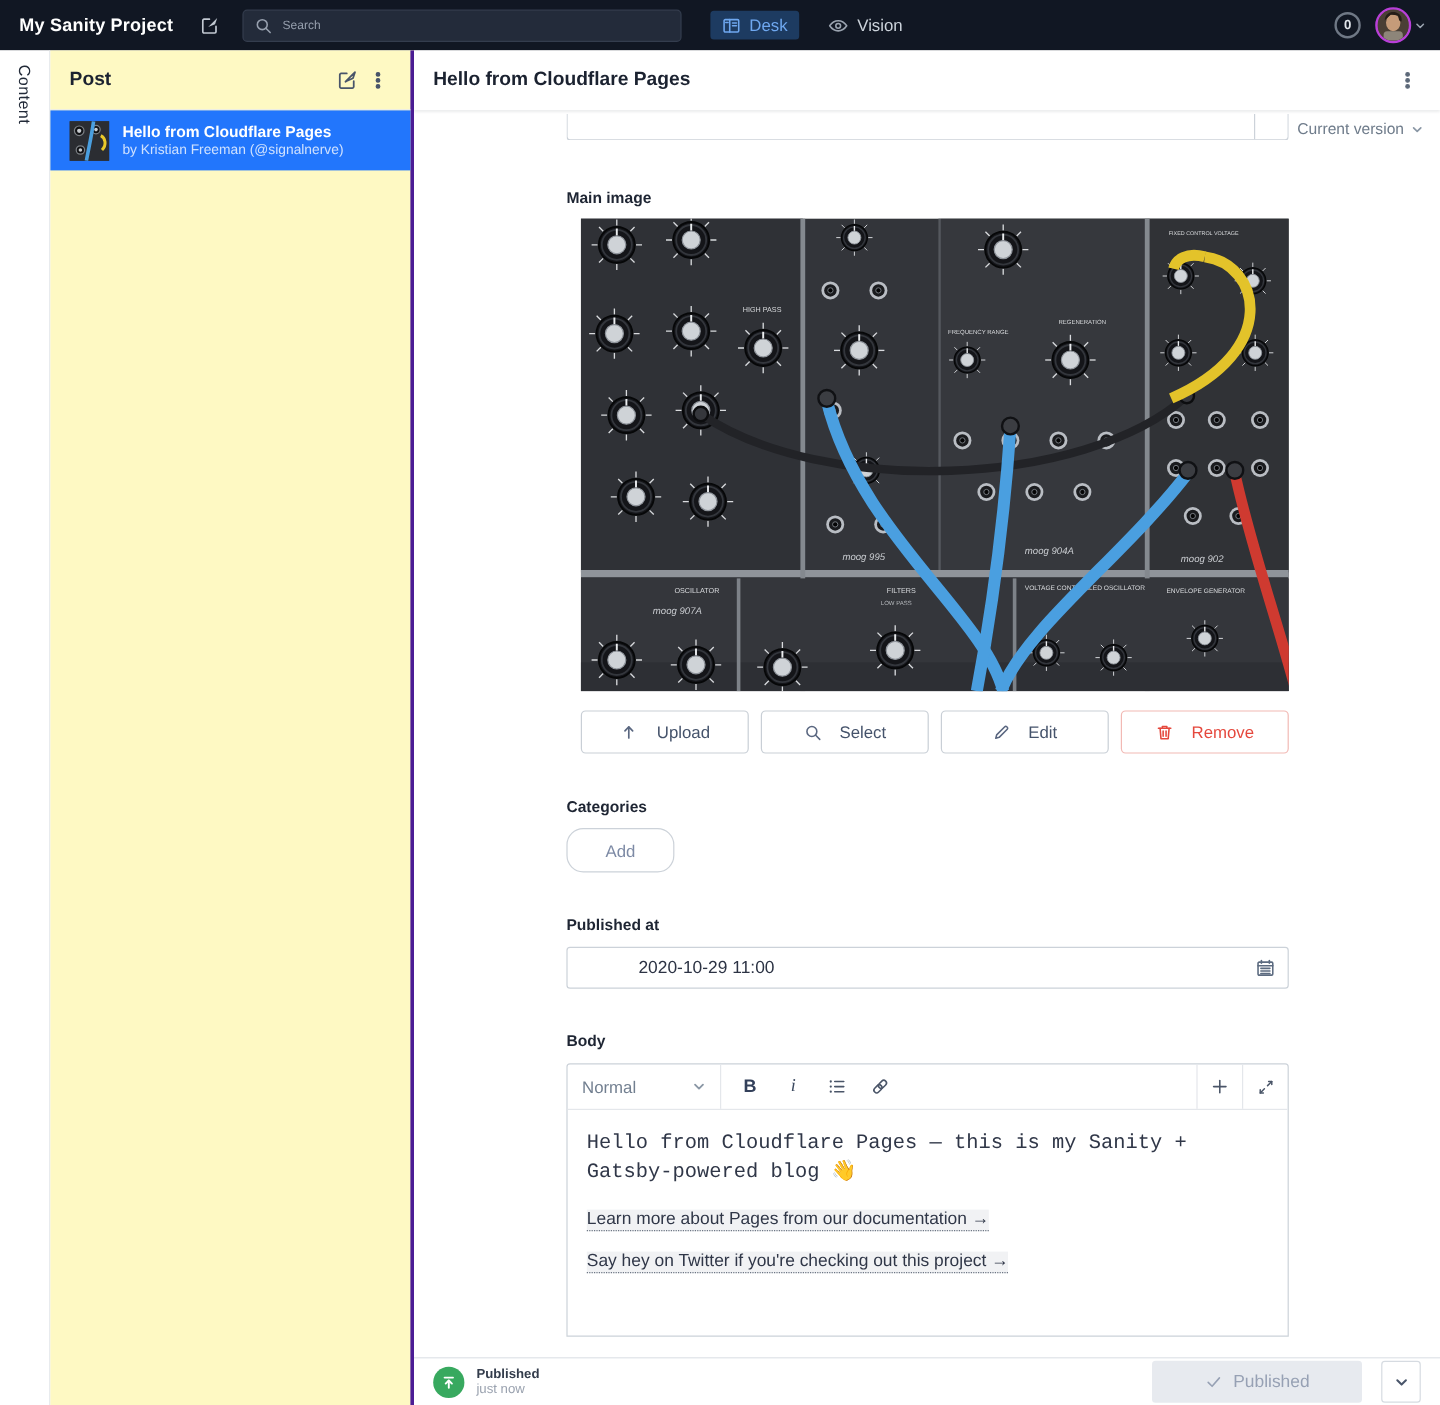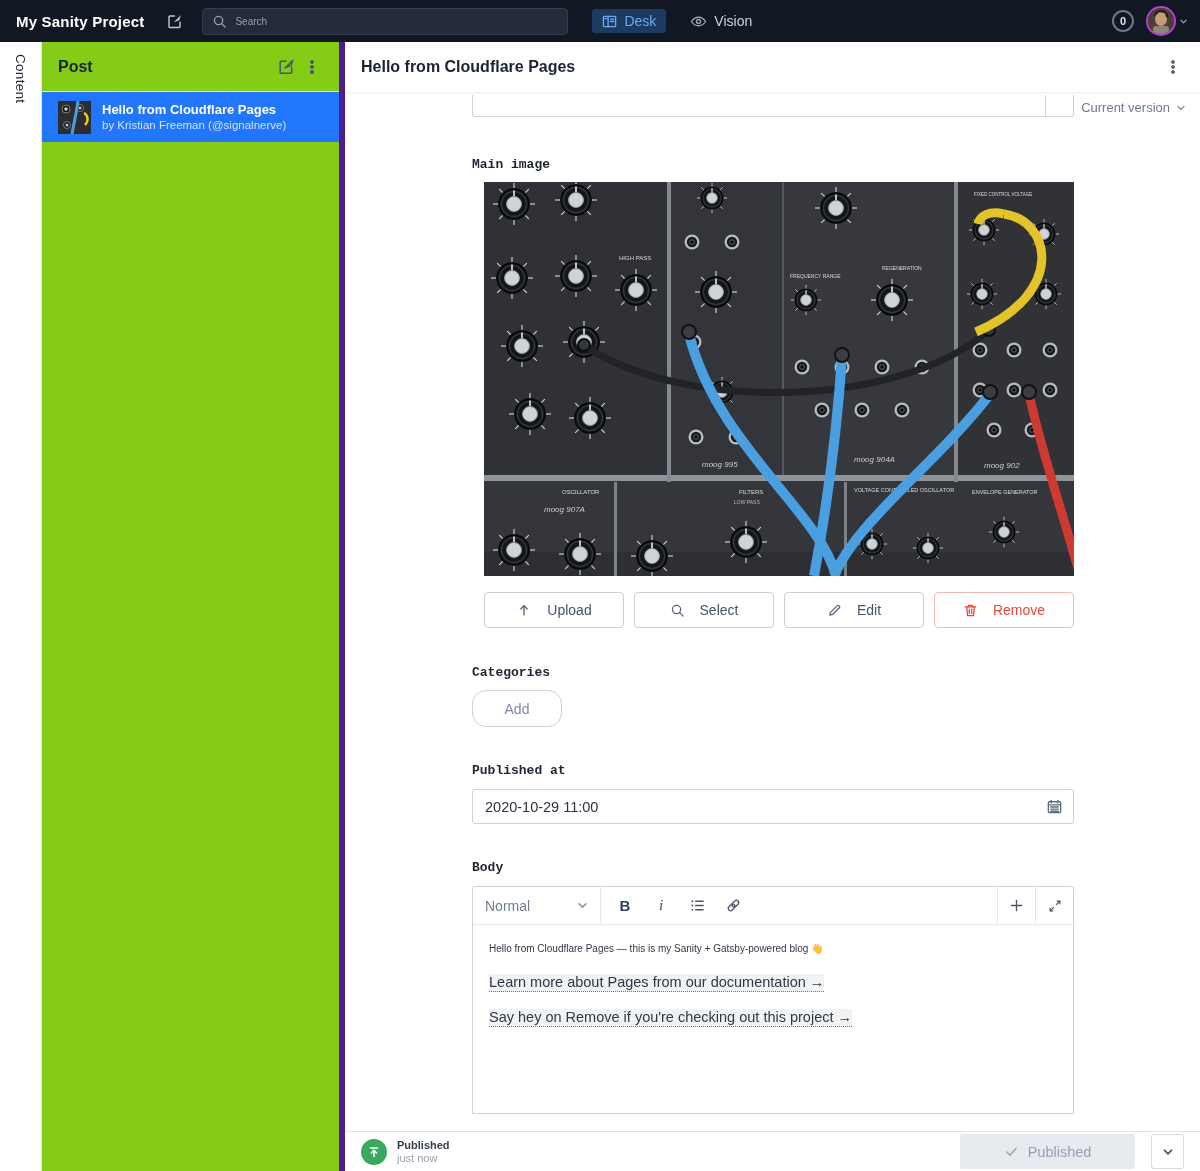--- a/index.html
+++ b/index.html
@@ -22,21 +22,21 @@
   .topbar-right { margin-left:auto; display:flex; align-items:center; gap:12px; }
   .badge-zero { width:22px; height:22px; border:2px solid #6f7885; border-radius:50%; color:#e3e7ec; font-size:11px; font-weight:bold; display:flex; align-items:center; justify-content:center; }
   .avatar-wrap { display:flex; align-items:center; gap:3px; cursor:pointer; }
   .avatar { width:30px; height:30px; border-radius:50%; border:2px solid #b93fd9; overflow:hidden; background:#5c4f43; }
 
   
   .workspace { display:flex; height:1129px; }
   .rail { width:42px; border-right:1px solid #e3e6ea; background:#fff; padding-top:12px; display:flex; justify-content:center; }
   .rail-label { writing-mode:vertical-rl; font-size:13.5px; color:#222a38; letter-spacing:.3px; }
 
-  .listpane { width:303px; border-right:6px solid #4c1d95; background:#84cc16; display:flex; flex-direction:column; }
+  .listpane { width:303px; border-right:3px solid #4c1d95; background:#fef9c3; display:flex; flex-direction:column; }
   .listpane-header { height:50px; display:flex; align-items:center; padding:0 14px 0 16px; border-bottom:1px solid #e9ebee; }
   .listpane-title { font-size:16px; font-weight:600; color:#1b2230; flex:1; }
   .listpane-header .icon-btn svg { stroke:#49556a; }
   .list-item { display:flex; align-items:center; gap:11px; padding:8px 16px; min-height:50px; cursor:pointer; }
   .list-item.selected { background:#2276fc; }
   .thumb { width:33px; height:33px; flex:none; background:#2a2c31; }
   .li-title { font-size:13px; font-weight:bold; color:#fff; line-height:1.35; }
   .li-sub { font-size:11.5px; color:rgba(255,255,255,.78); line-height:1.3; }
 
   
@@ -45,53 +45,53 @@
   .doc-title { font-size:16px; font-weight:600; color:#1b2230; flex:1; }
   .doc-header .icon-btn svg { stroke:#5d6979; }
   .doc-body { flex:1; position:relative; background:#fff; }
   .version-row { position:absolute; top:8px; right:14px; display:flex; align-items:center; gap:6px; color:#6e7b8a; font-size:13px; cursor:pointer; }
   .version-row svg { stroke:#8a97a5; }
 
   .form { position:absolute; left:127px; top:0; width:602px; }
   .cut-input { position:relative; margin-top:3px; height:22px; border:1px solid #ccd2d9; border-top:none; border-radius:0 0 3px 3px; }
   .cut-input .divider { position:absolute; top:0; bottom:0; right:27px; border-left:1px solid #ccd2d9; }
 
-  .field-label { font-size:13px; font-weight:600; color:#1e2533;font-family:Liberation Mono, monospace; }
+  .field-label { font-size:13px; font-weight:600; color:#1e2533; }
   .lbl-mainimage { margin-top:40px; }
   .image-field { margin-left:12px; width:590px; }
   .main-image { margin-top:10px; width:590px; height:394px; display:block; }
   .img-buttons { display:flex; gap:10px; margin-top:16px; }
   .img-btn { flex:1; height:36px; display:flex; align-items:center; justify-content:center; gap:15px; background:#fff; border:1px solid #c9cfd6; border-radius:4px; font-size:14px; color:#45536b; cursor:pointer; }
   .img-btn svg { stroke:#5a6780; }
   .img-btn.danger { border-color:#f2b9b4; color:#e5483d; }
   .img-btn.danger svg { stroke:#e5483d; }
 
   .lbl-categories { margin-top:37px; }
   .add-btn { margin-top:10px; width:90px; height:37px; background:#fff; border:1px solid #ccd2d9; border-radius:14px; font-size:14px; color:#7d8aa5; display:flex; align-items:center; justify-content:center; cursor:pointer; }
 
   .lbl-published { margin-top:36px; }
   .date-input { margin-top:11px; position:relative; height:35px; border:1px solid #ccd2d9; border-radius:3px; display:flex; align-items:center; padding:0 40px 0 12px; }
-  .date-value { font-size:14.5px; color:#2c3344; }
+  .date-value { font-size:14.5px; color:#2c3344;margin-left:47px; }
   .date-input .cal { position:absolute; right:10px; top:8px; cursor:pointer; }
   .date-input .cal svg { stroke:#5c6b80; }
 
   .lbl-body { margin-top:36px; }
   .editor { margin-top:11px; border:1px solid #ccd2d9; border-radius:3px 3px 0 0; height:228px; overflow:hidden; }
   .ed-toolbar { height:38px; display:flex; align-items:stretch; border-bottom:1px solid #e4e7eb; }
   .style-select { width:128px; display:flex; align-items:center; justify-content:space-between; padding:0 12px; border-right:1px solid #e4e7eb; color:#727f90; font-size:14px; cursor:pointer; }
   .style-select svg { stroke:#8a97a5; }
   .fmt-group { display:flex; align-items:center; gap:4px; padding:0 8px; flex:1; }
   .fmt-btn { width:32px; height:30px; display:flex; align-items:center; justify-content:center; border-radius:3px; cursor:pointer; }
   .fmt-b { font-size:15px; font-weight:bold; color:#33405a; }
   .fmt-i { font-size:15px; font-style:italic; font-family:"Liberation Serif", serif; color:#3c4a60; }
   .fmt-btn svg { stroke:#4a5568; }
   .ed-cell { width:38px; display:flex; align-items:center; justify-content:center; border-left:1px solid #e4e7eb; cursor:pointer; }
   .ed-cell svg { stroke:#4a5568; }
   .ed-content { padding:17px 16px; }
-  .ed-p { font-size:10px; color:#303748; line-height:1.4; }
+  .ed-p { font-size:17px; color:#303748; line-height:1.4;font-family:Liberation Mono, monospace; }
   .ed-link-line { margin-top:17px; }
   .ed-link { font-size:14.5px; color:#303748; background:#f1f2f4; border-bottom:1px dotted #6d7684; padding-bottom:1px; cursor:pointer; }
 
   
   .toast { position:absolute; left:736px; top:1053px; width:448px; height:51px; background:#38a95f; border-radius:4px; display:flex; align-items:center; padding:0 18px; box-shadow:0 2px 6px rgba(20,60,40,.25); z-index:5; }
   .toast-msg { color:#fff; font-size:15px; font-weight:600; flex:1; }
   .toast svg { stroke:rgba(255,255,255,.6); cursor:pointer; }
 
   
   .doc-footer { flex:none; height:40px; border-top:1px solid #dfe3e8; display:flex; align-items:center; padding:0 16px; gap:10px; background:#fff; position:relative; z-index:3; }
@@ -464,21 +464,21 @@
                     <polyline points="10.5,2.5 13.5,2.5 13.5,5.5"></polyline>
                     <line x1="13.5" y1="2.5" x2="9.5" y2="6.5"></line>
                     <polyline points="5.5,13.5 2.5,13.5 2.5,10.5"></polyline>
                     <line x1="2.5" y1="13.5" x2="6.5" y2="9.5"></line>
                   </svg>
               </div>
             </div>
             <div class="ed-content">
               <p class="ed-p">Hello from Cloudflare Pages — this is my Sanity + Gatsby-powered blog 👋</p>
               <p class="ed-link-line"><span class="ed-link">Learn more about Pages from our documentation →</span></p>
-              <p class="ed-link-line"><span class="ed-link">Say hey on Remove if you're checking out this project →</span></p>
+              <p class="ed-link-line"><span class="ed-link">Say hey on Twitter if you're checking out this project →</span></p>
             </div>
           </div>
 
         </div>
       </div>
 
       <footer class="doc-footer">
         <div class="pub-circle">
           <svg class="ic" width="14" height="14" viewBox="0 0 14 14" style="stroke-width:1.6">
               <line x1="3.5" y1="3" x2="10.5" y2="3"></line>

